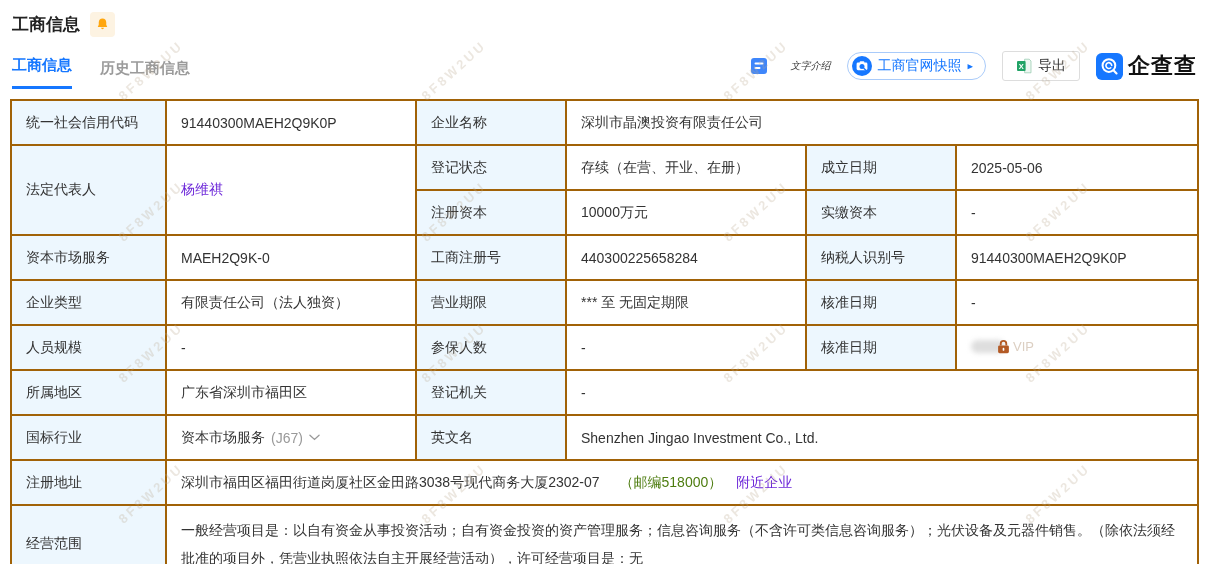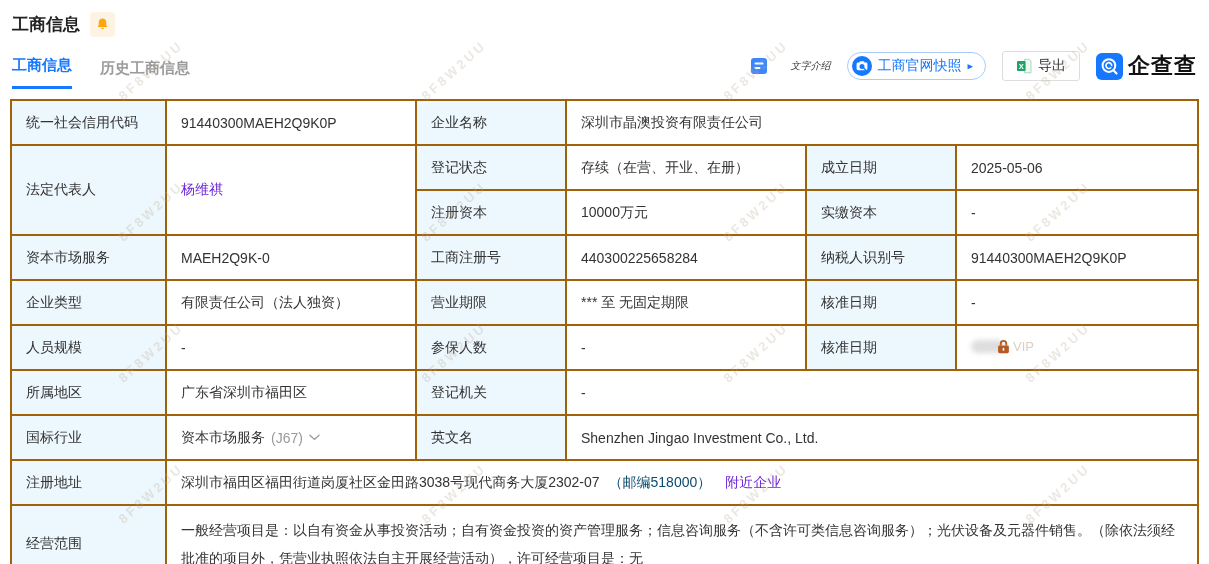--- a/index.html
+++ b/index.html
@@ -37,21 +37,21 @@
   .brand-name { font-size:22px; font-weight:bold; color:#111; letter-spacing:1px; }
 
   
   table { width:1189px; border-collapse:collapse; table-layout:fixed; margin-top:10px; font-size:14px; }
   td { border:2px solid #a16207; padding:0 14px; height:45px; vertical-align:middle;
     background:#fff; color:#333; word-break:break-all; }
   td.lbl { background:#edf7fe; }
   a.lnk { color:#6d28d9; text-decoration:none; cursor:pointer; }
   .gray { color:#999; }
   .ind-wrap { display:inline-flex; align-items:center; gap:6px; cursor:pointer;text-align:right; }
-  .addr-post { color:#0c4a6e; margin-left:9px; }
+  .addr-post { color:#4d7c0f; margin-left:20px; }
   .addr-near { margin-left:14px; }
   td.scope { height:auto; padding:10px 14px; line-height:28px; word-break:break-all; }
 
   
   .vip-wrap { display:inline-flex; align-items:center; cursor:pointer; }
   .vip-blob { width:34px; height:13px; background:#dedede; border-radius:7px; filter:blur(2.5px); }
   .vip-lock { margin-left:-8px; position:relative; z-index:2; display:flex; }
   .vip-txt { color:#dccfc2; font-size:13px; margin-left:3px; }
 
   svg { display:block; }

